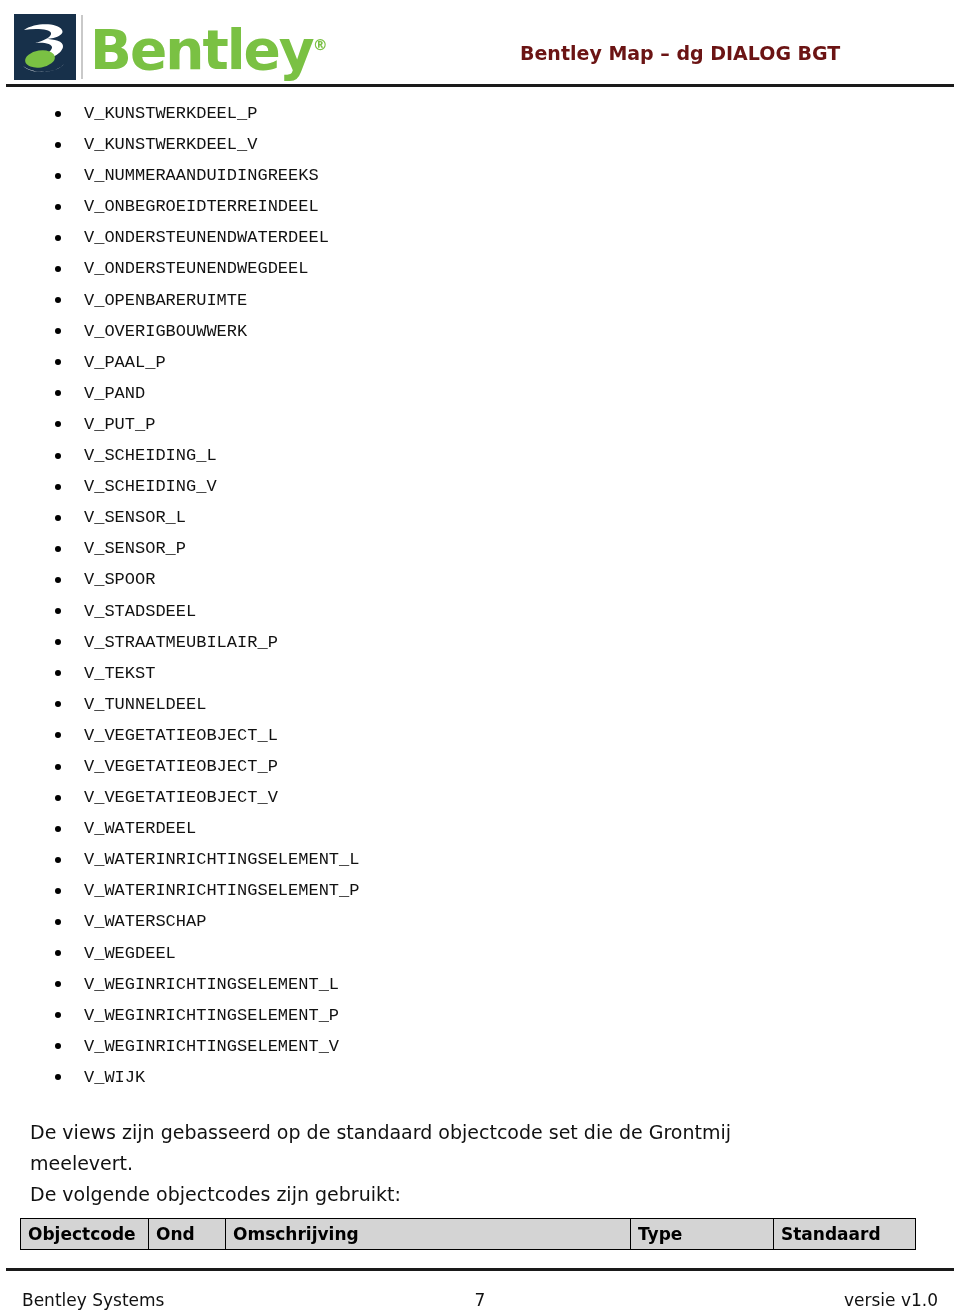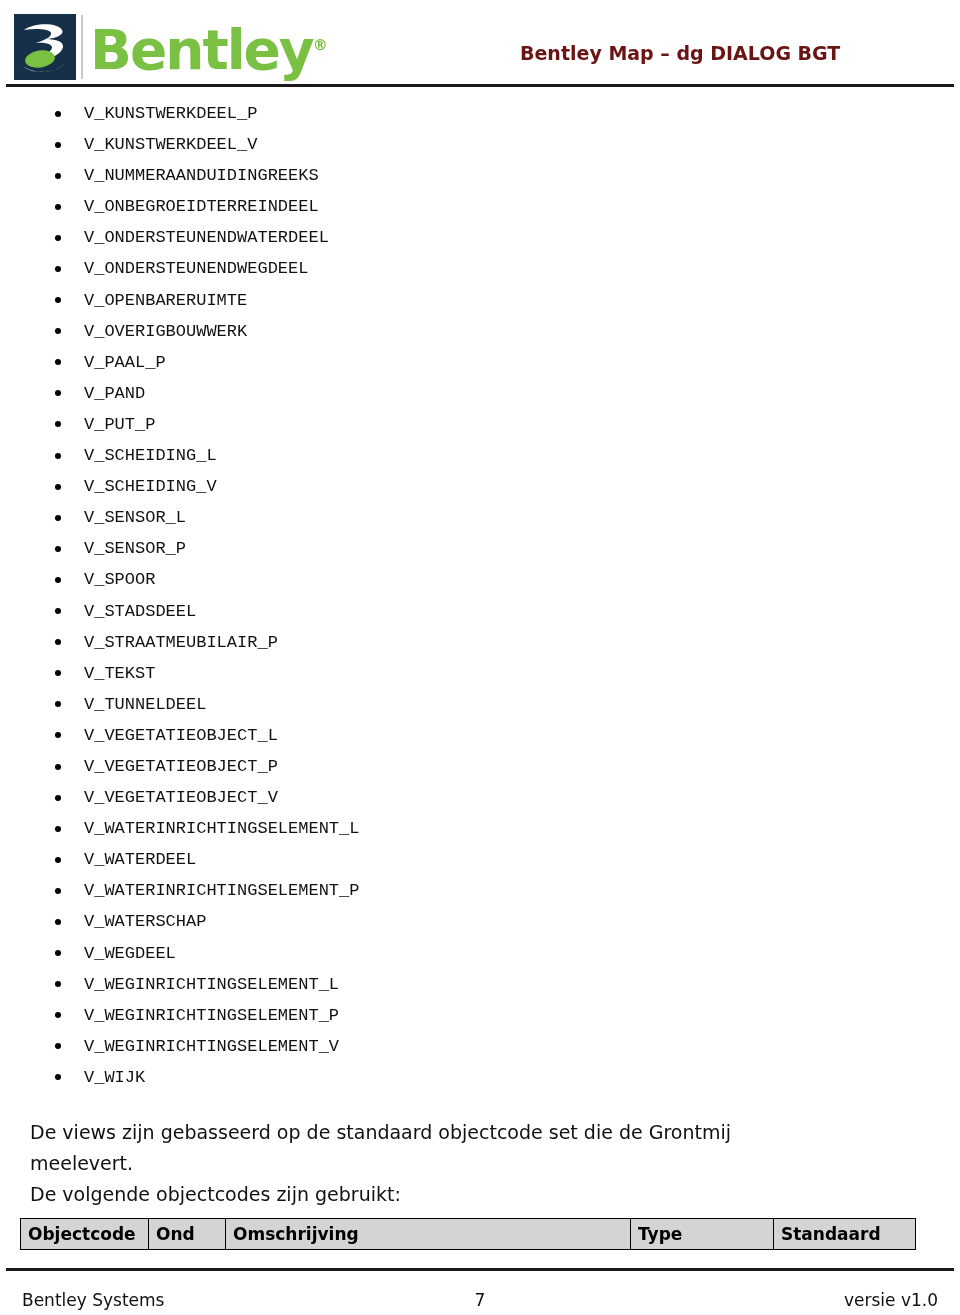--- a/index.html
+++ b/index.html
@@ -244,22 +244,22 @@
       <li><span class="bullet"></span><span>V_SENSOR_L</span></li>
       <li><span class="bullet"></span><span>V_SENSOR_P</span></li>
       <li><span class="bullet"></span><span>V_SPOOR</span></li>
       <li><span class="bullet"></span><span>V_STADSDEEL</span></li>
       <li><span class="bullet"></span><span>V_STRAATMEUBILAIR_P</span></li>
       <li><span class="bullet"></span><span>V_TEKST</span></li>
       <li><span class="bullet"></span><span>V_TUNNELDEEL</span></li>
       <li><span class="bullet"></span><span>V_VEGETATIEOBJECT_L</span></li>
       <li><span class="bullet"></span><span>V_VEGETATIEOBJECT_P</span></li>
       <li><span class="bullet"></span><span>V_VEGETATIEOBJECT_V</span></li>
+      <li><span class="bullet"></span><span>V_WATERDEEL</span></li>
       <li><span class="bullet"></span><span>V_WATERINRICHTINGSELEMENT_L</span></li>
-      <li><span class="bullet"></span><span>V_WATERDEEL</span></li>
       <li><span class="bullet"></span><span>V_WATERINRICHTINGSELEMENT_P</span></li>
       <li><span class="bullet"></span><span>V_WATERSCHAP</span></li>
       <li><span class="bullet"></span><span>V_WEGDEEL</span></li>
       <li><span class="bullet"></span><span>V_WEGINRICHTINGSELEMENT_L</span></li>
       <li><span class="bullet"></span><span>V_WEGINRICHTINGSELEMENT_P</span></li>
       <li><span class="bullet"></span><span>V_WEGINRICHTINGSELEMENT_V</span></li>
       <li><span class="bullet"></span><span>V_WIJK</span></li>
     </ul>
 
   <div id="paragraphs">

